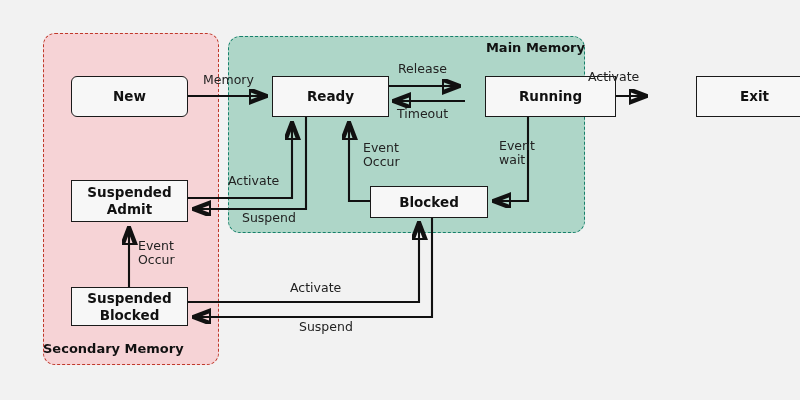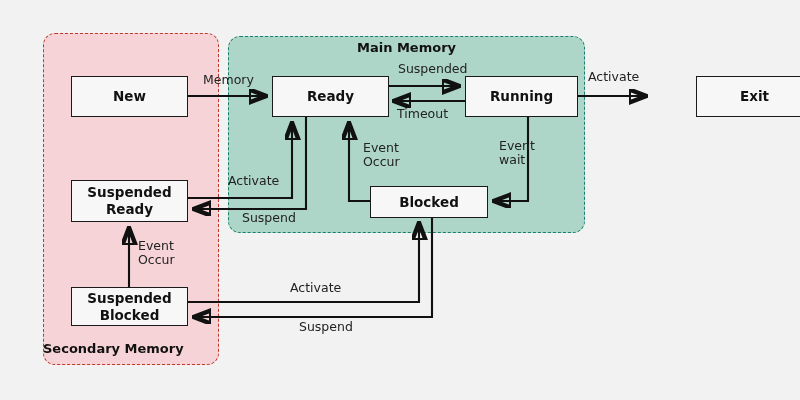--- a/index.html
+++ b/index.html
@@ -30,21 +30,21 @@
     background: #aed6c8;
     border: 1.5px dashed #16806a;
   }
   .region-label {
     position: absolute;
     font-weight: bold;
     font-size: 13px;
     color: #111;
     white-space: nowrap;
   }
-  .label-main { left: 228px; top: 40px; width: 357px; text-align: center; }
+  .label-main { left: 228px; top: 40px; width: 357px; text-align: right; }
   .label-secondary { left: 43px; top: 341px; width: 176px; text-align: left; }
 
   .state-box {
     position: absolute;
     background: #f7f7f7;
     border: 1.6px solid #1a1a1a;
     box-sizing: border-box;
     display: flex;
     align-items: center;
     justify-content: center;
@@ -106,39 +106,39 @@
 
     <path d="M306,117 L306,209 L194,209" marker-end="url(#ah)"></path>
 
     <path d="M129,287 L129,228" marker-end="url(#ah)"></path>
 
     <path d="M188,302 L419,302 L419,223" marker-end="url(#ah)"></path>
 
     <path d="M432,217 L432,317 L194,317" marker-end="url(#ah)"></path>
   </svg>
 
-  <div class="state-box" style="left:71px;  top:76px;  width:117px; height:41px;">New</div>
+  <div class="state-box" style="left:71px;  top:76px;  width:117px; height:41px;border-radius:6px;">New</div>
 
   <div class="state-box" style="left:272px; top:76px;  width:117px; height:41px;">Ready</div>
 
-  <div class="state-box" style="left:465px; top:76px;  width:113px; height:41px;">Running</div>
+  <div class="state-box" style="left:485px; top:76px;  width:131px; height:41px;">Running</div>
 
   <div class="state-box" style="left:370px; top:186px; width:118px; height:32px;">Blocked</div>
 
   <div class="state-box" style="left:652px; top:76px;  width:117px; height:41px;margin-left:44px;">Exit</div>
 
   <div class="state-box" style="left:71px;  top:180px; width:117px; height:42px;">Suspended
-Ready</div>
+Admit</div>
 
   <div class="state-box" style="left:71px;  top:287px; width:117px; height:39px;">Suspended
 Blocked</div>
 
   <div class="edge-label" style="left:203px; top:73px;">Memory</div>
 
-  <div class="edge-label" style="left:398px; top:62px;">Suspended</div>
+  <div class="edge-label" style="left:398px; top:62px;">Release</div>
 
   <div class="edge-label" style="left:397px; top:107px;">Timeout</div>
 
   <div class="edge-label" style="left:588px; top:70px;">Activate</div>
 
   <div class="edge-label" style="left:499px; top:139px;">Event
 wait</div>
 
   <div class="edge-label" style="left:363px; top:141px;">Event
 Occur</div>

